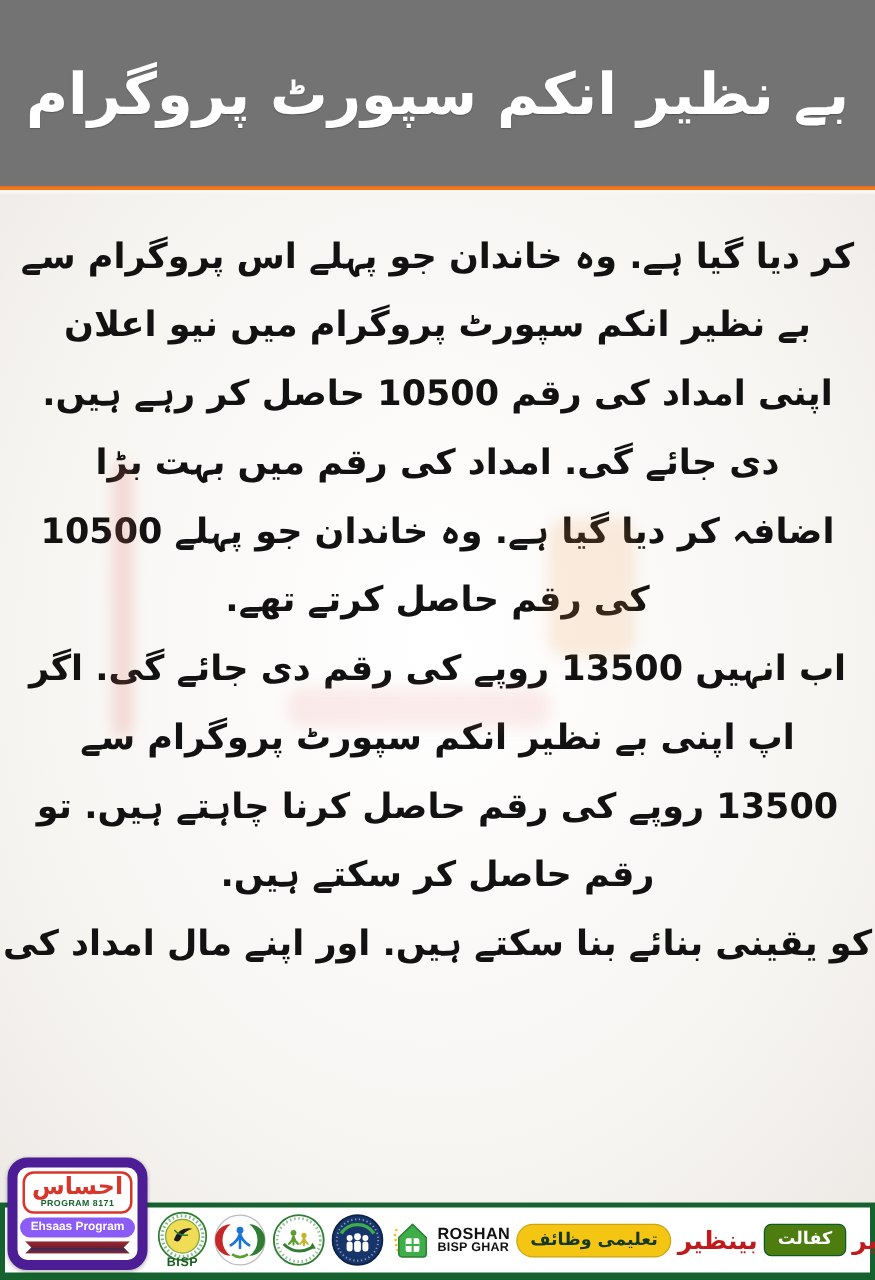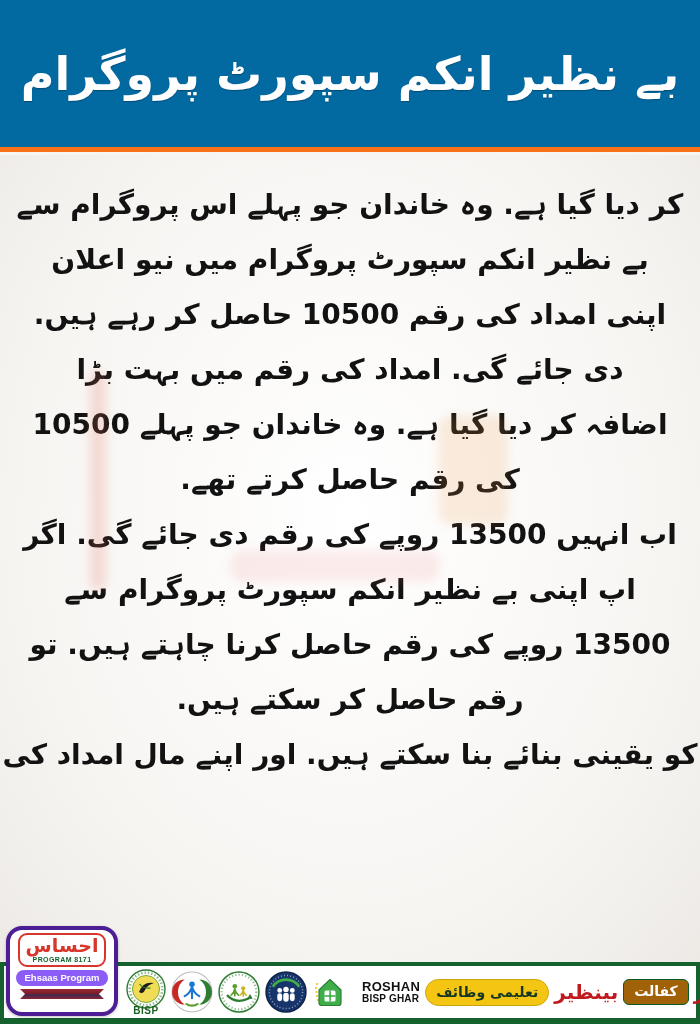--- a/index.html
+++ b/index.html
@@ -6,21 +6,21 @@
   html,body { background:#dddddd; }
   .poster {
     position:relative; width:700px; height:1024px; margin:0 auto;
     background:#f8f6f3; overflow:hidden;
     font-family:"DejaVu Sans", sans-serif;
   }
 
   
   .header-band {
     position:absolute; top:0; left:0; right:0; height:152px;
-    background:#0369a1; border-bottom:5px solid #f97316;
+    background:#737373; border-bottom:3px solid #f97316;
     display:flex; align-items:center; justify-content:center;
   }
   .header-title {
     color:#ffffff; font-weight:bold; font-size:46px; direction:rtl;
     text-shadow:0 1px 1px rgba(0,0,0,.25); white-space:nowrap;
   }
 
   
   .body-area {
     position:absolute; top:155px; left:0; right:0; bottom:62px;
@@ -41,44 +41,44 @@
   .footer-strip {
     position:absolute; left:0; right:0; top:962px; bottom:0;
     background:#ffffff;
     border:4px solid #15622e; border-bottom-width:6px;
     display:flex; align-items:center; gap:5px;
     padding:2px 4px 2px 122px;
   }
   .logo-chip { display:flex; flex-direction:column; align-items:center; line-height:1; flex:0 0 auto; }
   .bisp-label { font-size:10px; font-weight:bold; color:#1b5e20; margin-top:-3px; letter-spacing:.5px;
                 font-family:"Liberation Sans", sans-serif; }
-  .roshan { display:flex; align-items:center; gap:14px; flex:0 0 auto;justify-content:center; }
+  .roshan { display:flex; align-items:center; gap:2px; flex:0 0 auto;justify-content:center; }
   .roshan-text { font-family:"Liberation Sans", sans-serif; color:#111; line-height:1.02; }
   .roshan-l1 { font-size:13px; font-weight:bold; letter-spacing:.3px; }
   .roshan-l2 { font-size:10px; font-weight:bold; letter-spacing:.2px; }
 
   .badge-taleemi {
     background:#f4c613; border:1px solid #caa60e; border-radius:14px;
     color:#16381f; font-weight:bold; font-size:14px; direction:rtl;
     padding:4px 10px 5px; white-space:nowrap; flex:0 0 auto;
   }
   .badge-kafalat {
-    background:#a16207; border:1px solid #0a5a27; border-radius:6px;
+    background:#4d7c0f; border:1px solid #0a5a27; border-radius:6px;
     color:#ffffff; font-weight:bold; font-size:14px; direction:rtl;
     padding:3px 10px 5px; white-space:nowrap; flex:0 0 auto;
   }
   .benazir-word {
     color:#c01a1e; font-weight:bold; font-size:20px; direction:rtl;
     white-space:nowrap; flex:0 0 auto;
   }
 
   
   .ehsaas-logo {
     position:absolute; left:6px; top:926px; width:112px; height:90px;
-    background:#ffffff; border:4px solid #4c1d95; border-radius:16px;
+    background:#ffffff; border:8px solid #4c1d95; border-radius:16px;
     z-index:5; display:flex; flex-direction:column; align-items:center;
     padding-top:3px; box-shadow:0 1px 3px rgba(0,0,0,.25);
   }
   .ehsaas-inner {
     border:2px solid #d8352b; border-radius:9px; width:88px;
     display:flex; flex-direction:column; align-items:center; padding:1px 2px 2px;
   }
   .ehsaas-urdu { color:#d8352b; font-weight:bold; font-size:19px; direction:rtl; line-height:1.05; }
   .ehsaas-code { color:#15622e; font-weight:bold; font-size:7px; letter-spacing:.4px;
                  font-family:"Liberation Sans", sans-serif; }

